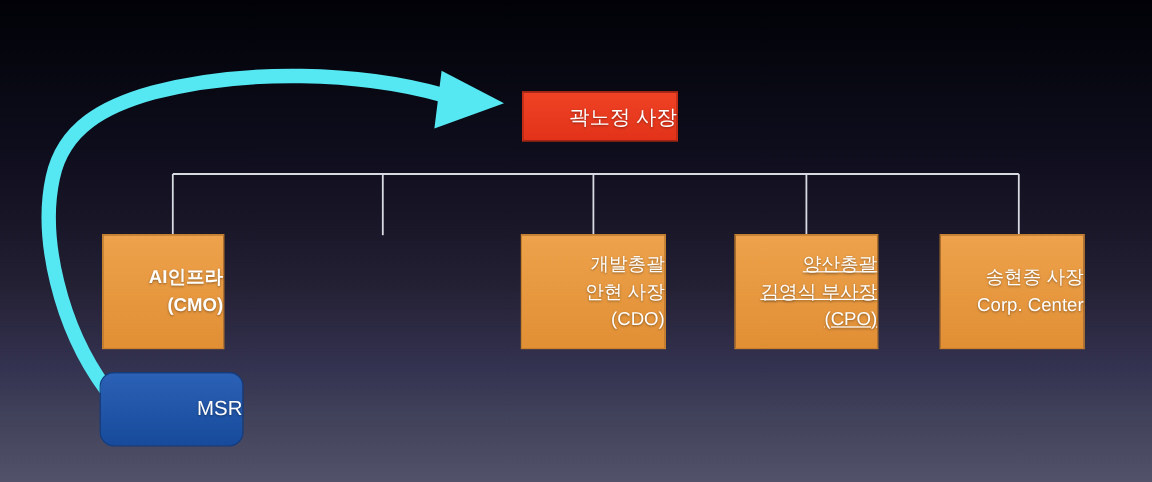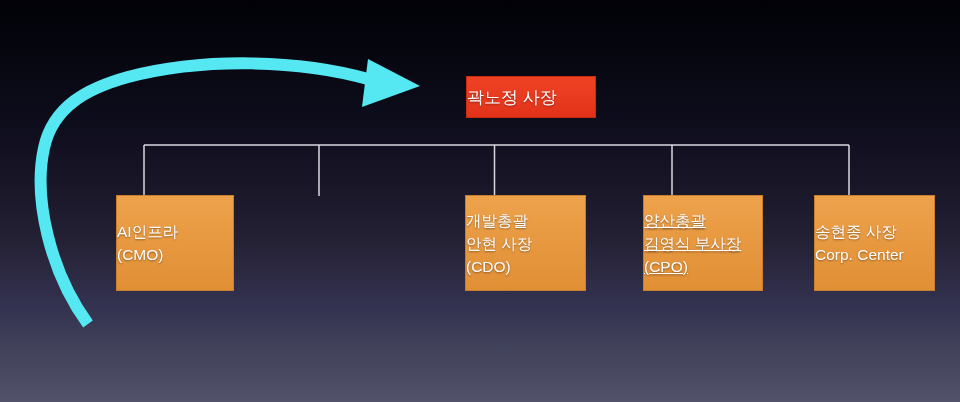--- a/index.html
+++ b/index.html
@@ -16,40 +16,39 @@
       #252135 60%,
       #333250 76%,
       #43445c 88%,
       #52536a 100%);
   }
   .connector-svg{
     position:absolute;left:0;top:0;width:960px;height:402px;z-index:1;
   }
   .node{
     position:absolute;z-index:2;
-    display:flex;flex-direction:column;justify-content:center;align-items:flex-start;
+    display:flex;flex-direction:column;justify-content:center;align-items:flex-end;
     color:#fff;text-align:center;
     text-shadow:0 1px 2px rgba(0,0,0,0.4);
     box-sizing:border-box;
-    margin-left:31px;
   }
   .ceo-box{
     left:435px;top:76px;width:130px;height:42px;
     background:linear-gradient(180deg,#ef4224 0%,#e2331a 100%);
     border:1px solid #c52c12;
     font-size:17px;
   }
   .dept-box{
     top:195px;height:96px;
     background:linear-gradient(180deg,#eda24b 0%,#e18f35 100%);
     border:1px solid #c77f2b;
     font-size:15.5px;
     line-height:23px;
   }
-  .dept-0{left:85px;width:118px;}
+  .dept-0{left:85px;width:102px;font-weight:bold;}
   .dept-1{left:259px;width:120px;}
   .dept-2{left:434px;width:121px;}
   .dept-3{left:612px;width:120px;text-decoration:underline;}
   .dept-4{left:783px;width:121px;}
   .msr-box{
     left:83px;top:310px;width:120px;height:62px;
     background:linear-gradient(180deg,#2b61b6 0%,#174a9a 100%);
     border:1px solid #123c80;
     border-radius:12px;
     font-size:17px;
@@ -94,14 +93,17 @@
     <div>양산총괄</div>
     <div>김영식 부사장</div>
     <div>(CPO)</div>
   </div>
   <div class="node dept-box dept-4">
     <div>송현종 사장</div>
     <div>Corp. Center</div>
     <div></div>
   </div>
 
+  <div class="node msr-box">
+    <div>MSR</div>
+  </div>
 
 </div>
 
 </body></html>

